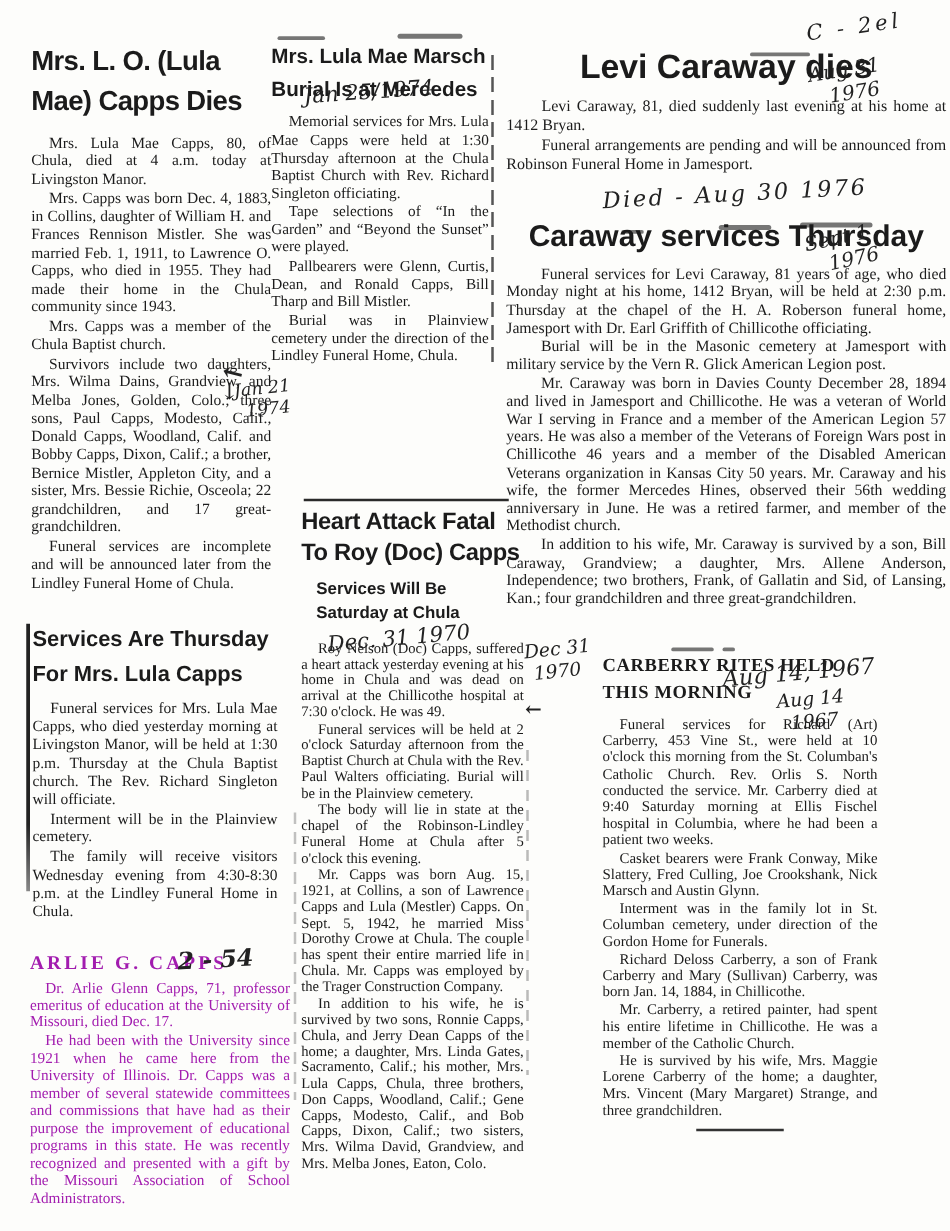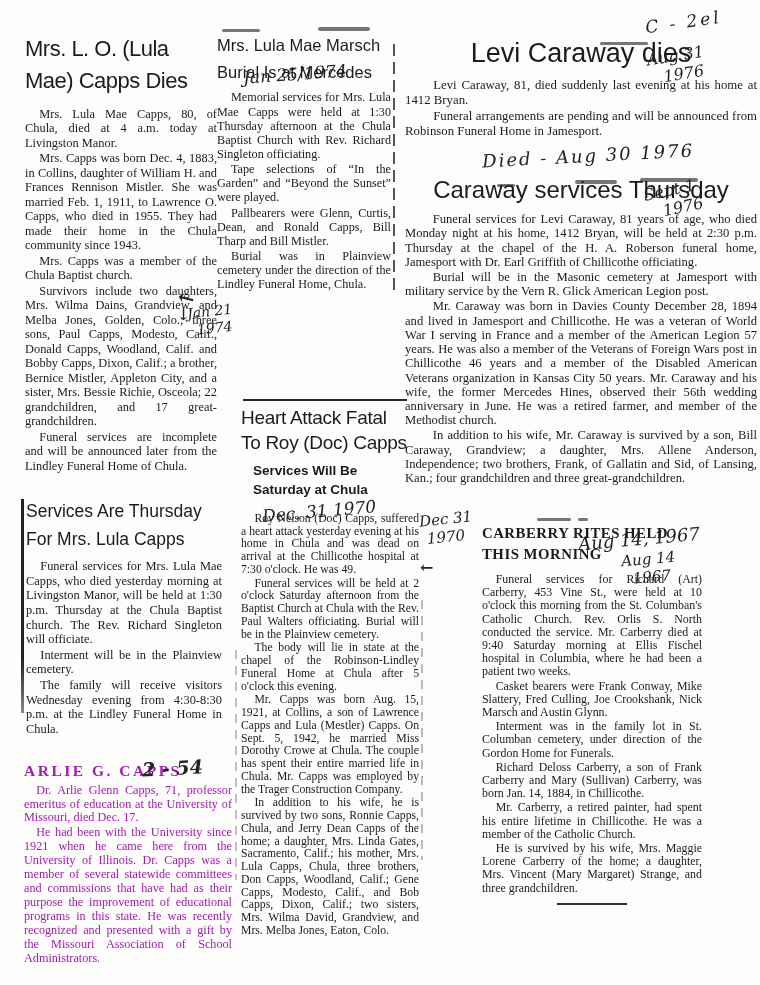--- a/index.html
+++ b/index.html
@@ -3,21 +3,21 @@
 <meta charset="utf-8">
 <style>
   html,body { margin:0; padding:0; background:#e8e8e8; }
   .page {
     position:relative; width:760px; height:985px; margin:0 auto;
     background:#fdfdfb; overflow:hidden;
     font-family:"Liberation Serif", serif; color:#1b1b1b;
   }
   .clip { position:absolute; }
   .clip p { margin:0 0 1px 0; text-align:justify; text-indent:1.15em; }
-  .h-sans { font-family:"Liberation Sans", sans-serif; font-weight:normal; }
+  .h-sans { font-family:"Liberation Sans", sans-serif; font-weight:bold; }
   .hl-line { display:block; }
 
   
   #a1 { left:25px; top:33px; width:192px; font-size:12.4px; line-height:1.17; }
   #a1 h2 { font-size:22px; line-height:1.45; margin:0 0 10px 0; letter-spacing:-0.5px; }
   
   #a2 { left:217px; top:32px; width:174px; font-size:12.2px; line-height:1.16; }
   #a2 h2 { font-size:16.5px; line-height:1.65; margin:0 0 4px 0; }
   
   #a3 { left:405px; top:38px; width:352px; font-size:12.8px; line-height:1.16; }

